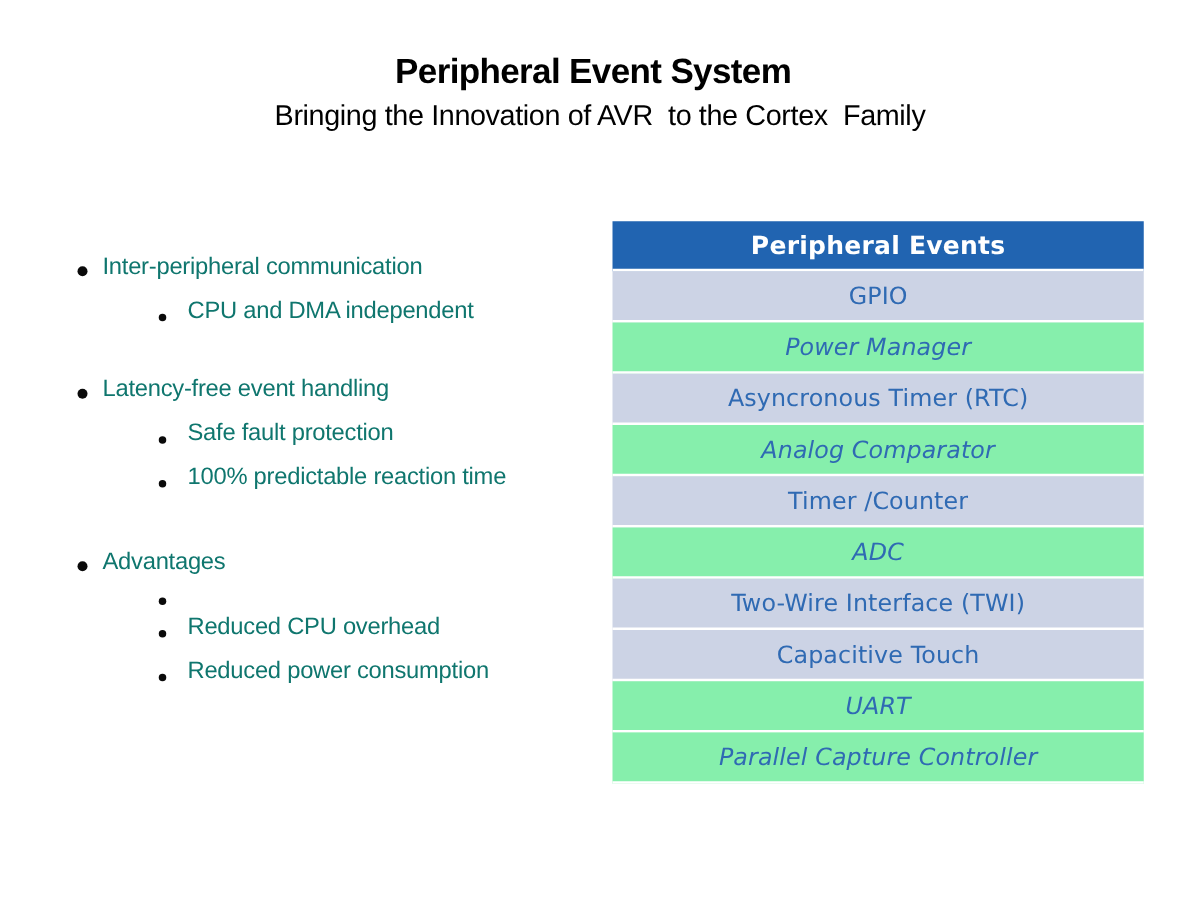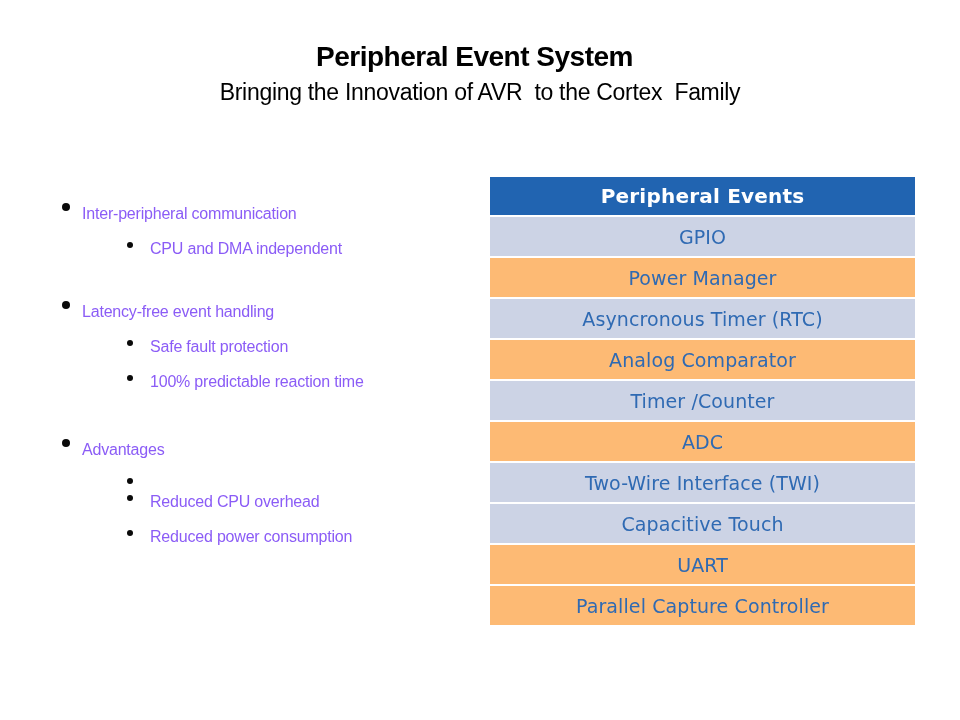--- a/index.html
+++ b/index.html
@@ -38,25 +38,25 @@
 
   
   .bullets {
     position: absolute;
     left: 55px;
     top: 196px;
     width: 440px;
   }
   .li {
     display: flex;
-    align-items: flex-start;
+    align-items: center;
     line-height: 35px;
-    font-size: 16px;
+    font-size: 19px;
     letter-spacing: -0.2px;
-    color: #8b5cf6;
+    color: #0f766e;
   }
   .li .dot {
     flex: 0 0 auto;
     border-radius: 50%;
     background: #0a0a0a;
   }
   .l1 { padding-left: 7px; }
   .l1 .dot { width: 8px; height: 8px; margin-top: 7px; margin-right: 12px; }
   .l2 { padding-left: 72px; }
   .l2 .dot { width: 6px; height: 6px; margin-top: 11px; margin-right: 17px; }
@@ -87,21 +87,21 @@
     height: 39px;
     border-bottom: 2px solid #ffffff;
     display: flex;
     align-items: center;
     justify-content: center;
     font-size: 19px;
     color: #2F6AB3;
     letter-spacing: 0.1px;
   }
   .events-row.dark  { background: #CCD3E5; }
-  .events-row.light { background: #fdba74; }
+  .events-row.light { background: #86efac; font-style: italic; }
 </style>
 </head>
 <body>
 
 <div class="slide">
 
   <div class="title">Peripheral Event System</div>
   <div class="subtitle">Bringing the Innovation of AVR  to the Cortex  Family</div>
 
   <div class="bullets">

